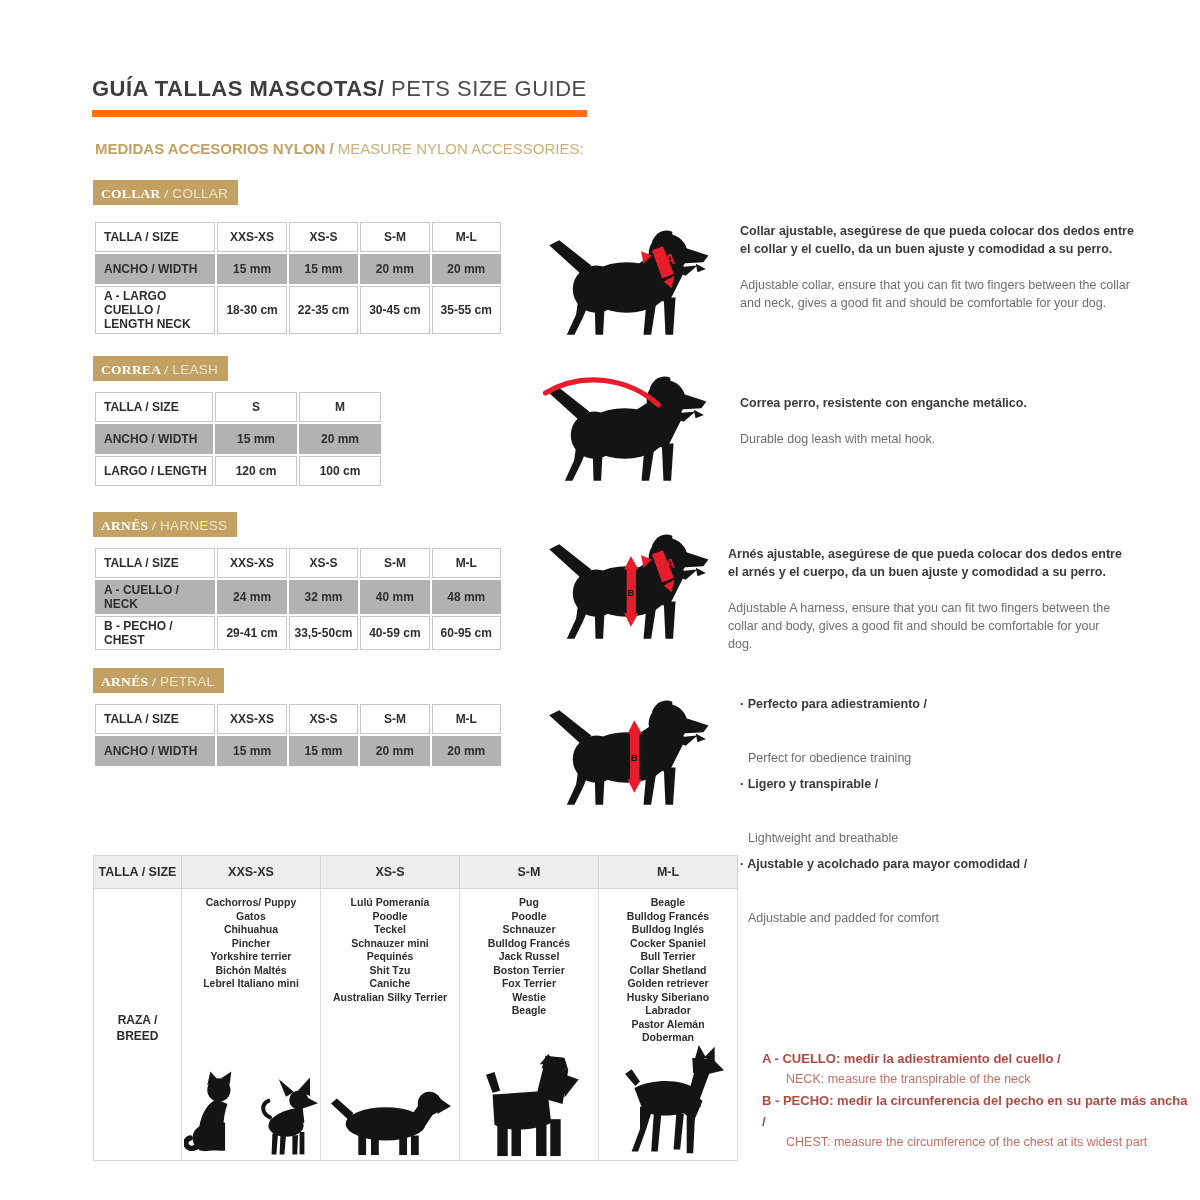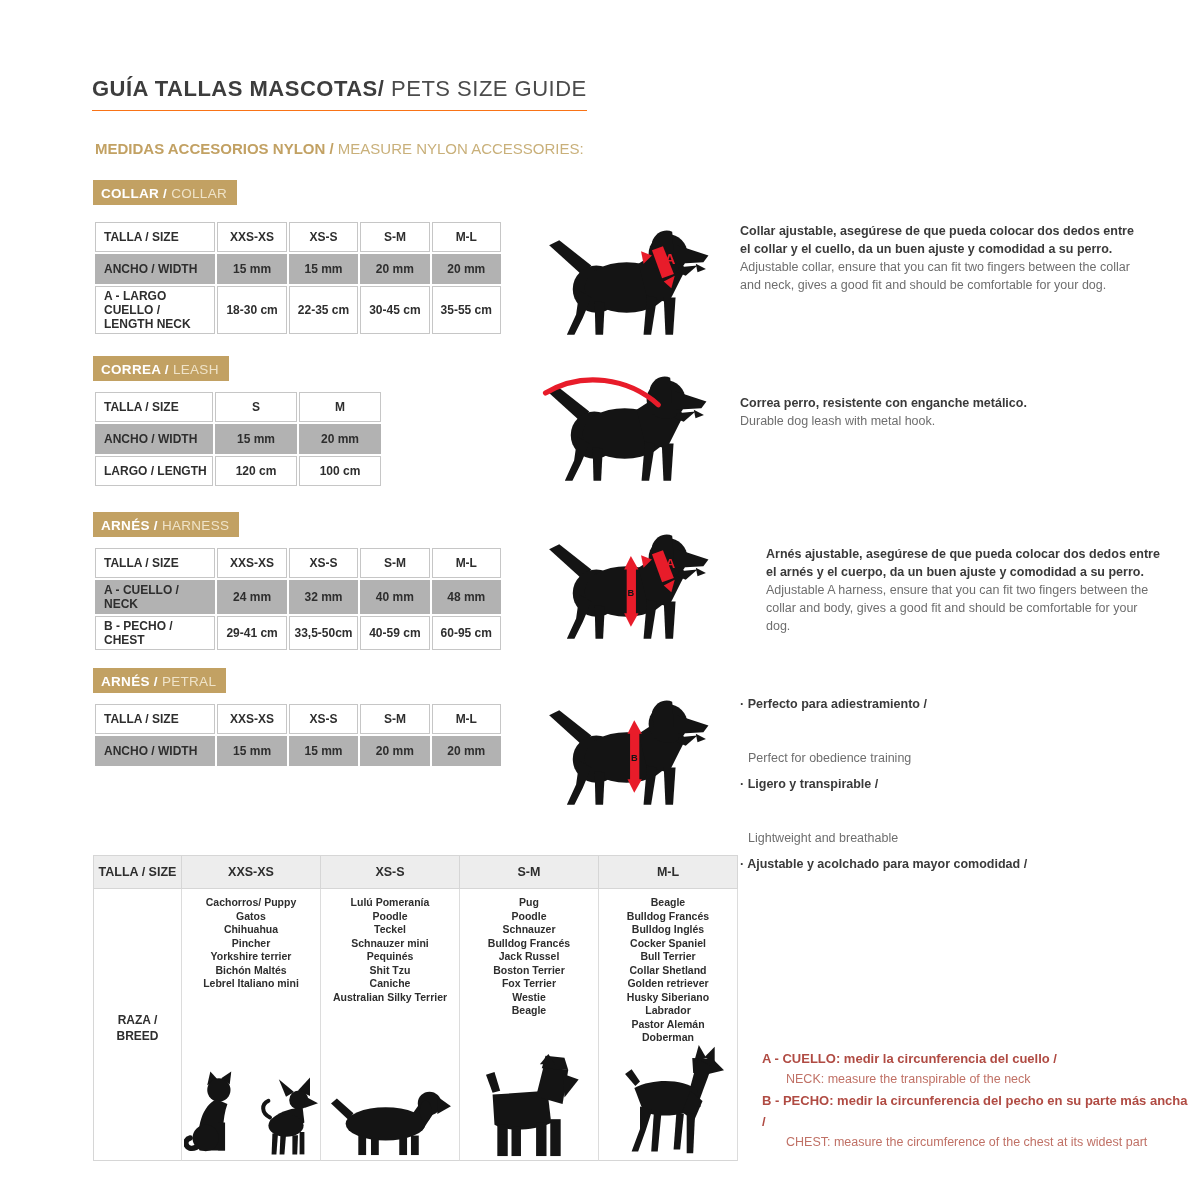--- a/index.html
+++ b/index.html
@@ -1,49 +1,49 @@
 <!DOCTYPE html>
 <html style="--accent-tan: #c2a163; --row-gray: #b2b2b2; --mark-red: #e81c2a; --note-red: #b04b43; --note-red-light: #c07166;"><head>
 <meta charset="utf-8">
 <style>
   html,body{margin:0;padding:0;background:#fff;}
   .page{position:relative;width:1200px;height:1200px;background:#fff;overflow:hidden;
         font-family:"Liberation Sans",sans-serif;color:#3a3a3a;}
   .abs{position:absolute;}
 
   
-  .title-wrap{left:92px;top:76px;border-bottom:1px solid #f97316;padding-bottom:8px;}
+  .title-wrap{left:92px;top:76px;border-bottom:7px solid #f97316;padding-bottom:8px;}
   .title-es{font-size:22px;font-weight:bold;letter-spacing:.5px;color:#3d3d3d;}
   .title-en{font-size:22px;font-weight:normal;letter-spacing:.5px;color:#4b4b4b;}
   .subtitle-wrap{left:95px;top:140px;}
   .subtitle-es{font-size:15px;font-weight:bold;color:var(--accent-tan,#b3914f);}
   .subtitle-en{font-size:15px;font-weight:normal;color:#c9b07a;text-align:center;}
 
   
   .badge{background:var(--accent-tan,#c2a163);padding:4px 10px 3px 8px;display:inline-block;}
-  .badge .b-es{color:#fff;font-weight:bold;font-size:13.5px;letter-spacing:.3px;}
+  .badge .b-es{color:#fff;font-weight:bold;font-size:13.5px;letter-spacing:.3px;font-family:Liberation Serif, serif;}
   .badge .b-en{color:#efe3c8;font-weight:normal;font-size:13.5px;letter-spacing:.3px;}
 
   
   table.stable{border-collapse:separate;border-spacing:2px;table-layout:fixed;}
   .stable td{text-align:center;font-size:12px;font-weight:bold;color:#2e2e2e;
              padding:2px 3px;vertical-align:middle;line-height:14px;}
   .stable td.lbl{text-align:left;padding-left:8px;}
   .stable tr.plain td{background:#fff;border:1px solid #c6c6c6;}
   .stable tr.shaded td{background:var(--row-gray,#b2b2b2);border:1px solid var(--row-gray,#b2b2b2);}
   .stable tr.h28 td{height:24px;}
   .stable tr.h42 td{height:38px;margin-left:48px;}
   .stable col.cL{width:118px;}
   .stable col.cV{width:68px;}
   .stable col.cW{width:82px;}
 
   
   .desc{width:398px;}
   .desc-es{font-weight:bold;color:#3a3a3a;font-size:12.5px;line-height:18px;}
-  .desc-en{color:#6e6e6e;font-size:12.5px;line-height:18px;}
+  .desc-en{color:#6e6e6e;font-size:12.5px;line-height:18px;margin-top:18px;}
 
   
   .bullets{width:410px;}
   .bullet-item{margin-bottom:7px;}
   .bullet-es{font-weight:bold;color:#3a3a3a;font-size:12.5px;line-height:18px;}
   .bullet-es::before{content:"· ";}
   .bullet-en{color:#6e6e6e;font-size:12.5px;line-height:18px;padding-left:8px;margin-top:36px;}
 
   
   .breedtable{left:93px;top:855px;display:grid;grid-template-columns:88px repeat(4,139px);
@@ -227,21 +227,21 @@
     <use href="#dogShape"></use>
     <path d="M132,36 L145,31 L158,64 L144,69 Z" style="fill:var(--mark-red,#e81c2a)"></path>
     <path d="M119,37 L132,42 L122,52 Z" style="fill:var(--mark-red,#e81c2a)"></path>
     <path d="M146,73 L159,66 L155,81 Z" style="fill:var(--mark-red,#e81c2a)"></path>
     <text x="148" y="52" font-size="16" font-weight="bold" font-family="Liberation Sans, sans-serif" style="fill:var(--mark-red,#e81c2a)">A</text>
     <rect x="102" y="52" width="11" height="56" style="fill:var(--mark-red,#e81c2a)"></rect>
     <path d="M99,54 L116,54 L107,38 Z" style="fill:var(--mark-red,#e81c2a)"></path>
     <path d="M99,106 L116,106 L107,122 Z" style="fill:var(--mark-red,#e81c2a)"></path>
     <text x="103" y="85" font-size="11" font-weight="bold" font-family="Liberation Sans, sans-serif" fill="#141414">B</text>
   </svg>
-  <div class="abs desc" style="left:766px;top:545px;">
+  <div class="abs desc" style="left:728px;top:545px;">
     <div class="desc-es">Arnés ajustable, asegúrese de que pueda colocar dos dedos entre el arnés y el cuerpo, da un buen ajuste y comodidad a su perro.</div>
     <div class="desc-en">Adjustable A harness, ensure that you can fit two fingers between the collar and body, gives a good fit and should be comfortable for your dog.</div>
   </div>
 
   <div class="abs" style="left:93px;top:668px;">
     <div class="badge">
       <span class="b-es">ARNÉS /</span><span class="b-en"> PETRAL</span>
     </div>
   </div>
   <table class="abs stable" style="left:93px;top:702px;width:410px;">
@@ -280,20 +280,21 @@
     <div class="bullet-item">
       <span class="bullet-es">Perfecto para adiestramiento /</span>
       <div class="bullet-en">Perfect for obedience training</div>
     </div>
     <div class="bullet-item">
       <span class="bullet-es">Ligero y transpirable /</span>
       <div class="bullet-en">Lightweight and breathable</div>
     </div>
     <div class="bullet-item">
       <span class="bullet-es">Ajustable y acolchado para mayor comodidad /</span>
+      <div class="bullet-en">Adjustable and padded for comfort</div>
     </div>
   </div>
 
   <div class="abs breedtable">
     <div class="bh">TALLA /  SIZE</div>
     <div class="bh">XXS-XS</div>
     <div class="bh">XS-S</div>
     <div class="bh">S-M</div>
     <div class="bh">M-L</div>
 
@@ -428,21 +429,21 @@
               <path d="M45,70 L53,72 L49,114 L42,114 Z"></path>
             <path d="M25,44 L14,31 L21,26 L30,39 Z"></path>
           </g>
         </svg>
       </div>
     </div>
   </div>
 
   <div class="abs notes">
     <div>
-      <div class="note-es">A - CUELLO: medir la circunferencia del cuello /</div>
+      <div class="note-es">A - CUELLO: medir la adiestramiento del cuello /</div>
       <div class="note-en">NECK: measure the transpirable of the neck</div>
     </div>
     <div>
       <div class="note-es">B - PECHO: medir la circunferencia del pecho en su parte más ancha /</div>
       <div class="note-en">CHEST: measure the circumference of the chest at its widest part</div>
     </div>
   </div>
 
 </div>
 

